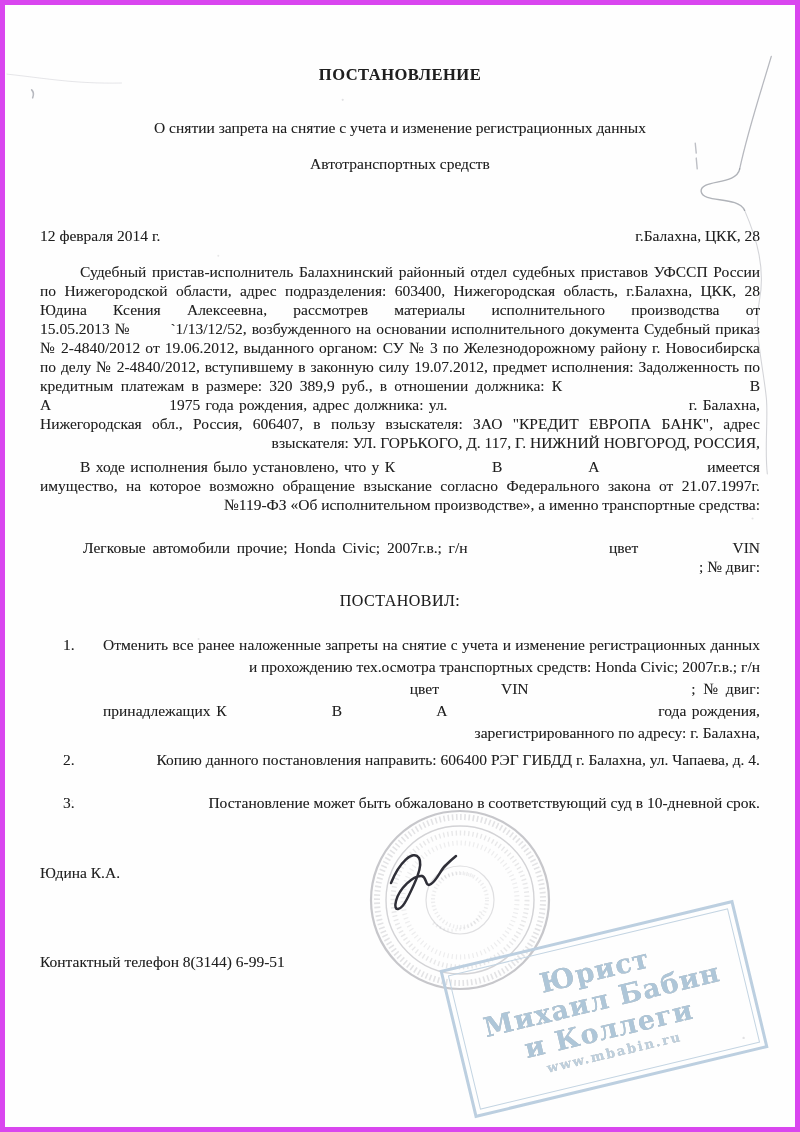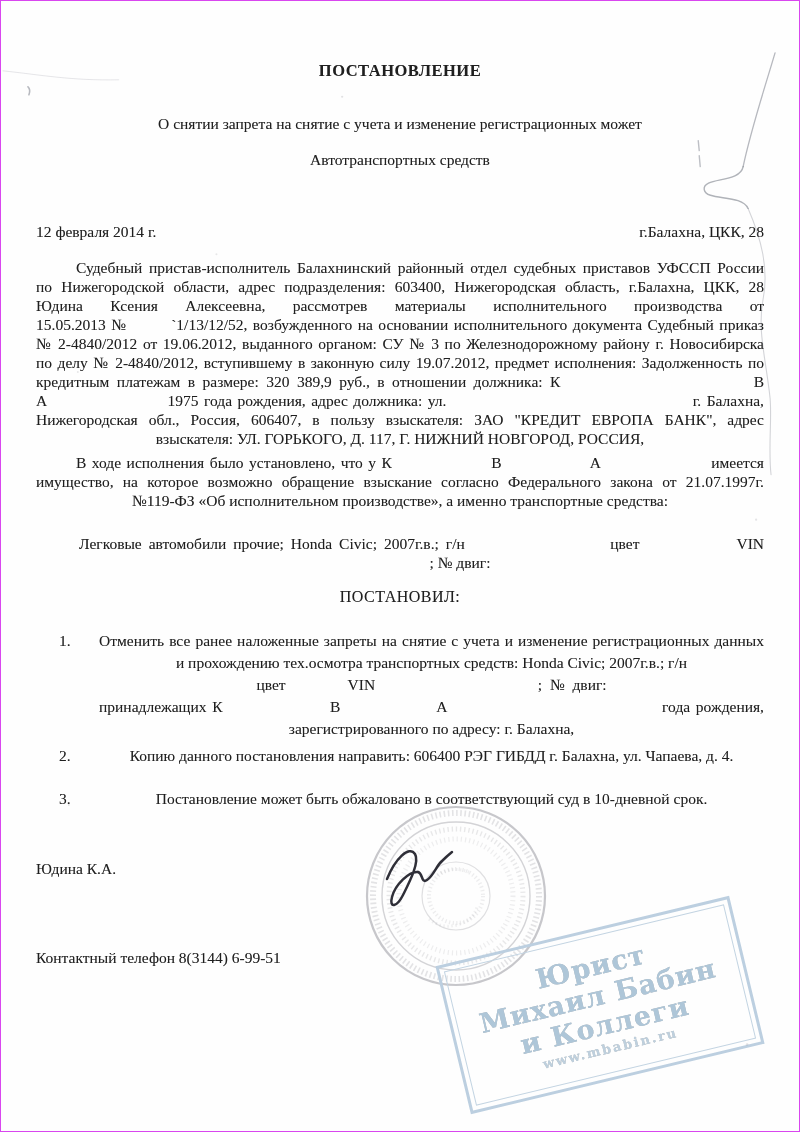--- a/index.html
+++ b/index.html
@@ -6,31 +6,31 @@
   .page{
     position:relative;
     width:800px;height:1132px;
     background:#fefefe;
     overflow:hidden;
     font-family:"Liberation Serif", serif;
     color:#1f1f1f;
     font-size:15.5px;
     line-height:19px;
     box-sizing:border-box;
-    border:1px solid #d946ef;
+    border:5px solid #d946ef;
     text-shadow:0 0 .5px rgba(40,40,40,.35);
   }
   .abs{position:absolute;left:35px;right:35px;}
   .center{text-align:center;}
   .bold{font-weight:bold;}
   .title{font-size:16.5px;letter-spacing:.5px;}
   .daterow{display:flex;justify-content:space-between;}
   
   .j{white-space:pre-wrap;text-align:justify;text-align-last:justify;}
-  .l{white-space:pre-wrap;text-align:center;}
+  .l{white-space:pre-wrap;text-align:right;}
   .ind{padding-left:40px;}
   .ind2{padding-left:43px;}
   .veh2{padding-left:120px;}
   
   .item{display:flex;align-items:flex-start;line-height:22px;}
   .item .num{flex:0 0 40px;margin-left:23px;}
   .item .body{flex:1 1 auto;min-width:0;}
   
   .sigrow{display:flex;justify-content:space-between;}
   
@@ -55,21 +55,21 @@
   }
   .wm-url{font-size:13px;line-height:18px;letter-spacing:2px;color:#bed0de;font-weight:bold;}
   .scanfx{position:absolute;inset:0;z-index:3;pointer-events:none;}
 </style>
 </head>
 <body>
 
 <div class="page">
 
   <div class="abs center bold title" style="top:60px">ПОСТАНОВЛЕНИЕ</div>
-  <div class="abs center" style="top:113px">О снятии запрета на снятие с учета и изменение регистрационных может</div>
+  <div class="abs center" style="top:113px">О снятии запрета на снятие с учета и изменение регистрационных данных</div>
   <div class="abs center" style="top:149px">Автотранспортных средств</div>
 
   <div class="abs daterow" style="top:221px">
     <span>12 февраля 2014 г.</span>
     <span>г.Балахна, ЦКК, 28</span>
   </div>
 
   <div class="abs" style="top:257px">
     <div class="j ind">Судебный пристав-исполнитель Балахнинский районный отдел судебных приставов УФССП России</div>
     <div class="j">по Нижегородской области, адрес подразделения: 603400, Нижегородская область, г.Балахна, ЦКК, 28</div>

